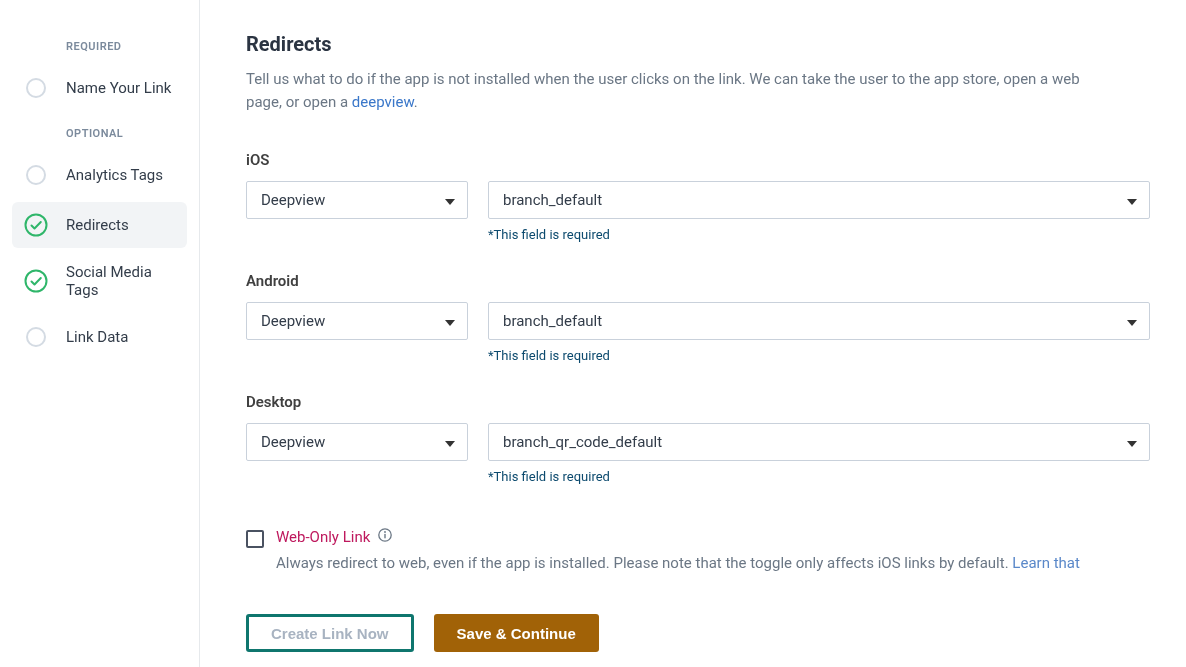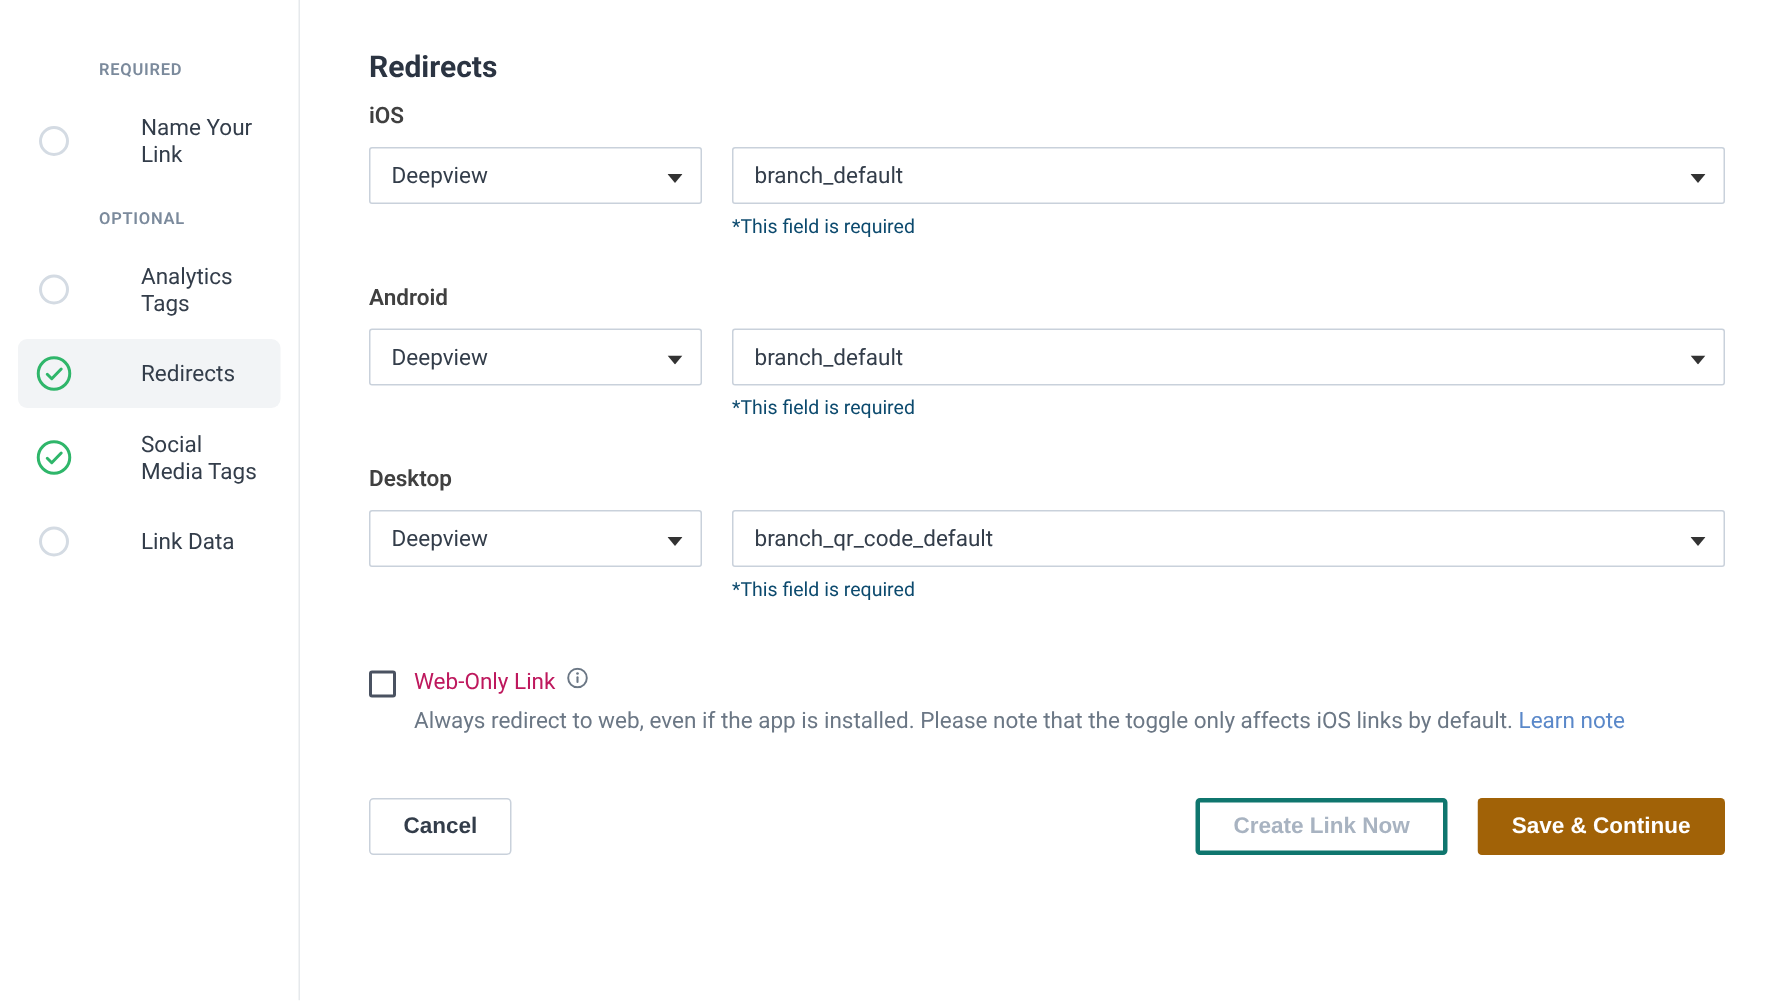--- a/index.html
+++ b/index.html
@@ -1,20 +1,20 @@
 <!DOCTYPE html>
 <html><head>
   <meta charset="utf-8">
   <style>
     * { box-sizing: border-box; margin: 0; padding: 0; }
     body { font-family: -apple-system, BlinkMacSystemFont, "Segoe UI", Roboto, Helvetica, Arial, sans-serif; background: #ffffff; color: #333; width: 1186px; height: 667px; overflow: hidden; }
     .layout { display: flex; height: 100%; }
     .sidebar { width: 200px; padding: 28px 12px 28px 12px; border-right: 1px solid #e6e9ec; }
     .section-header { font-size: 11px; font-weight: 600; letter-spacing: 0.5px; color: #7b8a9c; text-transform: uppercase; padding: 12px 0 12px 54px; }
-    .nav-item { display: flex; align-items: center; padding: 11px 12px; border-radius: 6px; cursor: pointer; margin-bottom: 4px; gap: 28px; }
+    .nav-item { display: flex; align-items: center; padding: 11px 12px; border-radius: 6px; cursor: pointer; margin-bottom: 4px; }
     .nav-item .nav-label { font-size: 15px; color: #333d4a; }
     .nav-item.active { background: #f2f4f6; }
     .nav-item.active .nav-label { color: #3a5fcd; }
     .nav-item.done .nav-label { color: #333d4a; }
     .nav-icon { width: 24px; height: 24px; flex: 0 0 24px; margin-right: 18px; display: flex; align-items: center; justify-content: center; }
     .circle-empty { width: 20px; height: 20px; border: 2px solid #d4dbe3; border-radius: 50%; }
 
     .main { flex: 1; padding: 32px 36px 24px 46px; overflow: auto; }
     .page-title { font-size: 20px; font-weight: 700; color: #2b3442; margin-bottom: 12px; }
     .page-desc { font-size: 15px; color: #6b7785; line-height: 1.55; max-width: 860px; margin-bottom: 36px; }
@@ -89,20 +89,23 @@
     <div class="nav-item">
       <span class="nav-icon">
           <span class="circle-empty"></span>
         </span>
       <span class="nav-label">Link Data</span>
     </div>
   </aside>
 
   <main class="main">
     <h1 class="page-title">Redirects</h1>
+    <p class="page-desc">
+      <span>Tell us what to do if the app is not installed when the user clicks on the link. We can take the user to the app store, open a web page, or open a </span><a>deepview</a><span>.</span>
+    </p>
 
     <div class="field-block">
       <span class="field-label">iOS</span>
       <div class="row-controls">
         <div class="select-box select-primary">
           <span>Deepview</span>
           <span class="chevron-down"><svg width="10" height="6" viewBox="0 0 10 6">
                 <path d="M0 0 L5 6 L10 0 Z" fill="#333"></path>
               </svg></span>
         </div>
@@ -167,26 +170,25 @@
           <span>Web-Only Link</span>
           <span>
             <svg width="14" height="14" viewBox="0 0 14 14">
                 <circle cx="7" cy="7" r="6.2" stroke="#6b7785" stroke-width="1.3" fill="none"></circle>
                 <circle cx="7" cy="4" r="0.9" fill="#6b7785"></circle>
                 <rect x="6.3" y="5.8" width="1.4" height="4.6" rx="0.7" fill="#6b7785"></rect>
               </svg>
           </span>
         </div>
         <div class="weblink-desc">
-          <span>Always redirect to web, even if the app is installed. Please note that the toggle only affects iOS links by default. </span><a>Learn note</a>
+          <span>Always redirect to web, even if the app is installed. Please note that the toggle only affects iOS links by default. </span><a>Learn that</a>
         </div>
       </div>
     </div>
 
     <div class="footer-actions">
-      <button class="btn btn-outline">Cancel</button>
       <div class="right-actions">
         <button class="btn btn-ghost-disabled">Create Link Now</button>
         <button class="btn btn-primary">Save &amp; Continue</button>
       </div>
     </div>
   </main>
 </div>
 
 </body></html>

